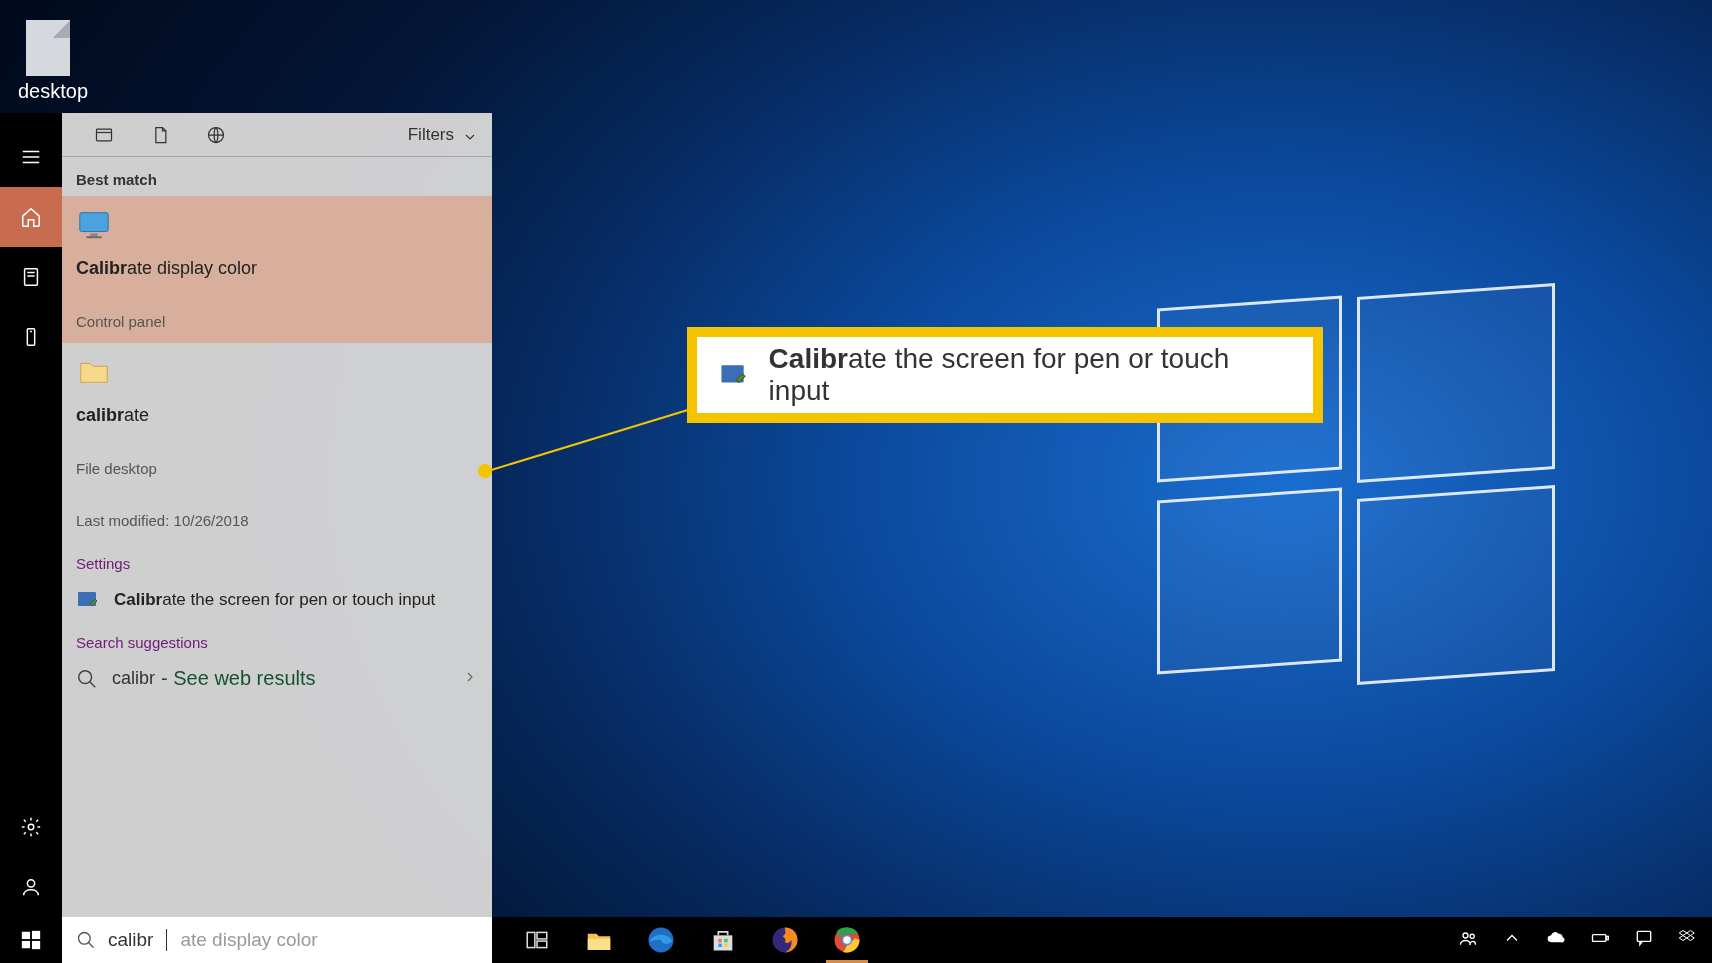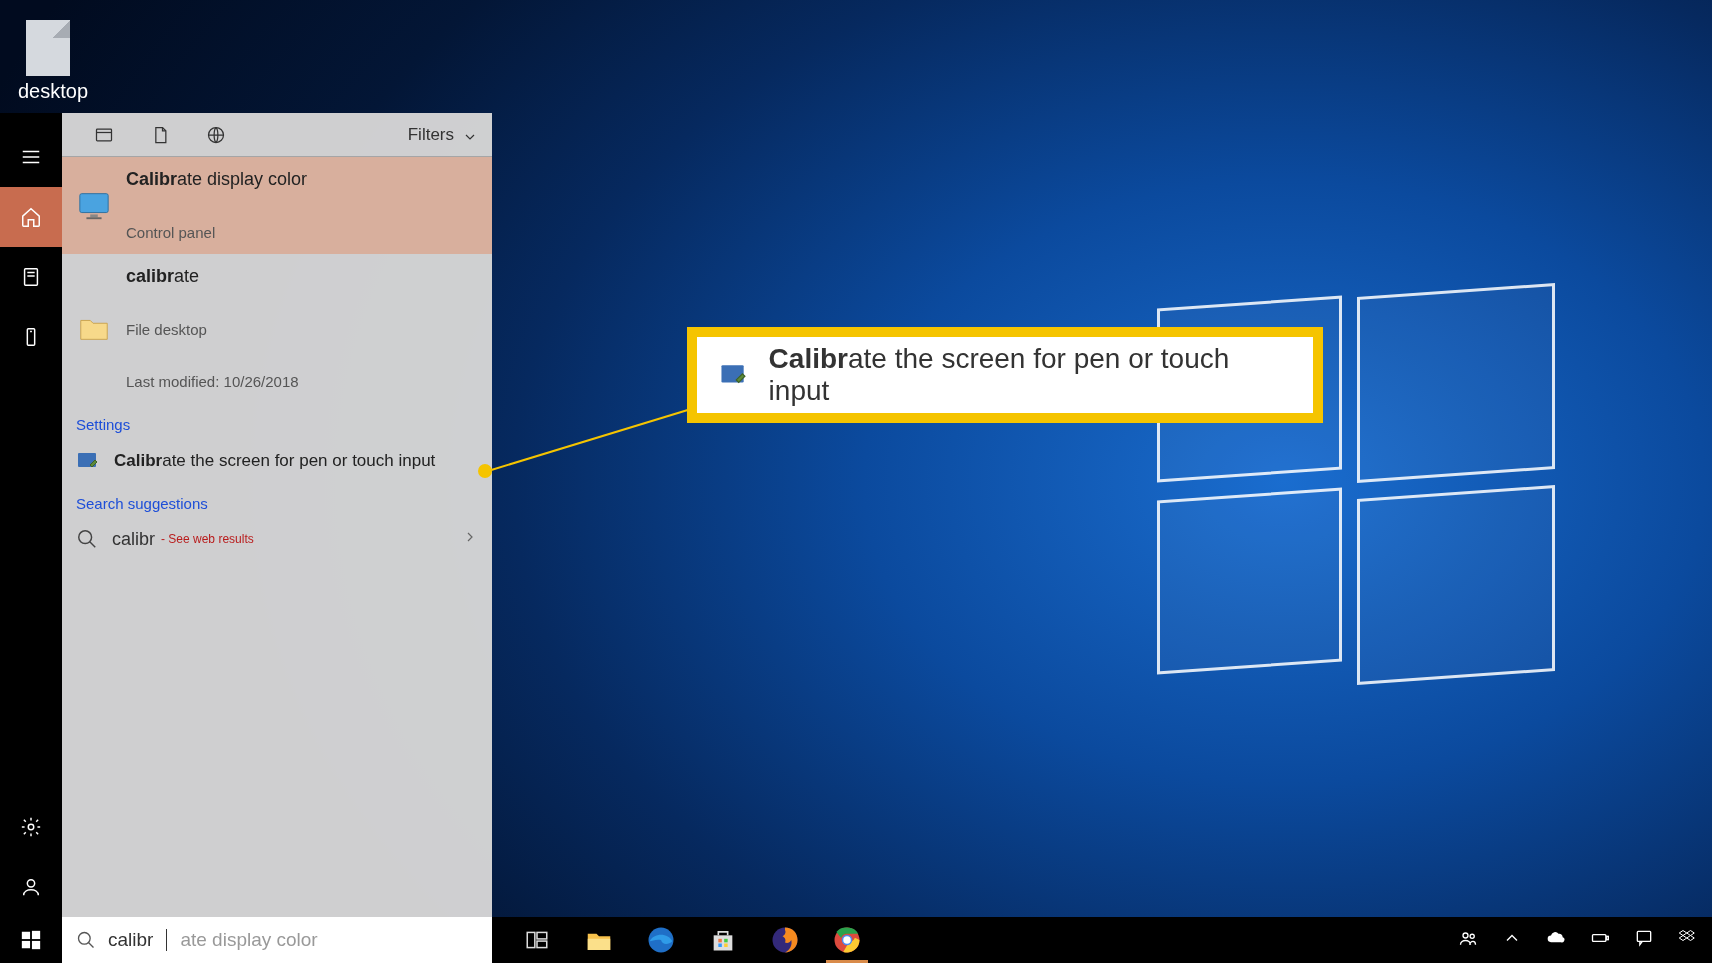--- a/index.html
+++ b/index.html
@@ -52,40 +52,40 @@
 .panel .toolbar {
   height:44px; display:flex; align-items:center; padding:0 14px;
   border-bottom:1px solid rgba(0,0,0,0.2);
 }
 .toolbar .tab { width:56px; height:44px; display:flex; align-items:center; justify-content:center; cursor:pointer; }
 .toolbar .tab svg { width:20px; height:20px; fill:none; stroke:#333; stroke-width:1.5; }
 .toolbar .filters { margin-left:auto; display:flex; align-items:flex-end; gap:8px; color:#333; font-size:17px; cursor:pointer; }
 .toolbar .filters svg { width:16px; height:16px; stroke:#333; fill:none; stroke-width:1.8; }
 
 .section-label { font-size:15px; color:#333; padding:14px 14px 8px; font-weight:600; }
-.section-label.sub { font-weight:400; color:#1d4ed8; font-size:15px; }
+.section-label.sub { font-weight:400; color:#701a75; font-size:15px; }
 
 .result {
-  display:flex; align-items:center; gap:14px; padding:10px 14px; cursor:pointer;
+  display:flex; align-items:flex-start; gap:14px; padding:10px 14px; cursor:pointer;flex-direction:column;
 }
 .result.selected { background:#d8af9d; }
 .result .ricon { width:36px; height:36px; flex-shrink:0; display:flex; align-items:center; justify-content:center; }
 .result .ricon svg { width:34px; height:34px; }
 .result .rtext .title { font-size:18px; color:#222; line-height:1.35; }
 .result .rtext .sub { font-size:15px; color:#555; line-height:1.35;margin-top:32px; }
 .result .rtext .title b { font-weight:700; }
 
 .settings-item { display:flex; align-items:center; gap:14px; padding:8px 14px; cursor:pointer; }
 .settings-item .sicon { width:24px; height:24px; }
 .settings-item .stitle { font-size:17px; color:#222; }
 
 .suggest { display:flex; align-items:center; gap:14px; padding:8px 14px; cursor:pointer; }
 .suggest .sicon { width:22px; height:22px; }
 .suggest .stitle { font-size:18px; color:#333; }
-.suggest .dash { color:#b91c1c; font-size:12px; margin-left:-8px; }
+.suggest .dash { color:#14532d; font-size:20px; margin-left:-8px; }
 .suggest .chev { margin-left:auto; color:#666; }
 
 
 .callout {
   position:absolute; left:687px; top:327px; width:636px; height:96px;
   background:#f5c400; padding:10px;
 }
 .callout-inner {
   width:100%; height:100%; background:#fff; display:flex; align-items:center; gap:20px;
   padding:0 22px; font-size:28px; color:#333;
@@ -202,20 +202,21 @@
         </svg>
       </div>
     <div class="filters">
       <span>Filters</span>
       <svg viewBox="0 0 24 24">
           <path d="M6 9l6 6 6-6"></path>
         </svg>
     </div>
   </div>
 
+  <div class="section-label">Best match</div>
 
   <div class="result selected">
     <div class="ricon">
       <svg viewBox="0 0 36 36">
           <rect x="3" y="6" width="30" height="20" rx="2" fill="#4aa3e0" stroke="#2a6ea0"></rect>
           <rect x="14" y="28" width="8" height="3" fill="#888"></rect>
           <rect x="10" y="31" width="16" height="2" fill="#666"></rect>
         </svg>
     </div>
     <div class="rtext">

